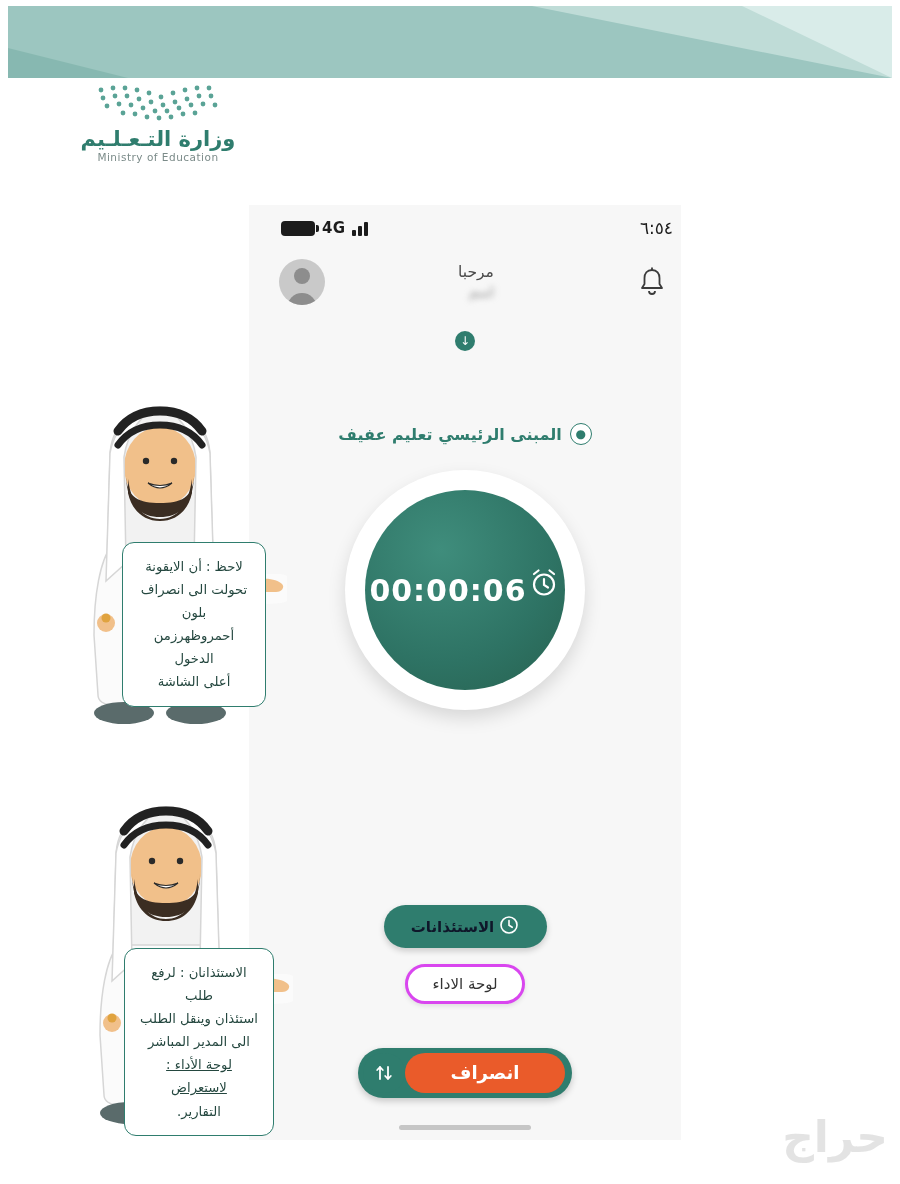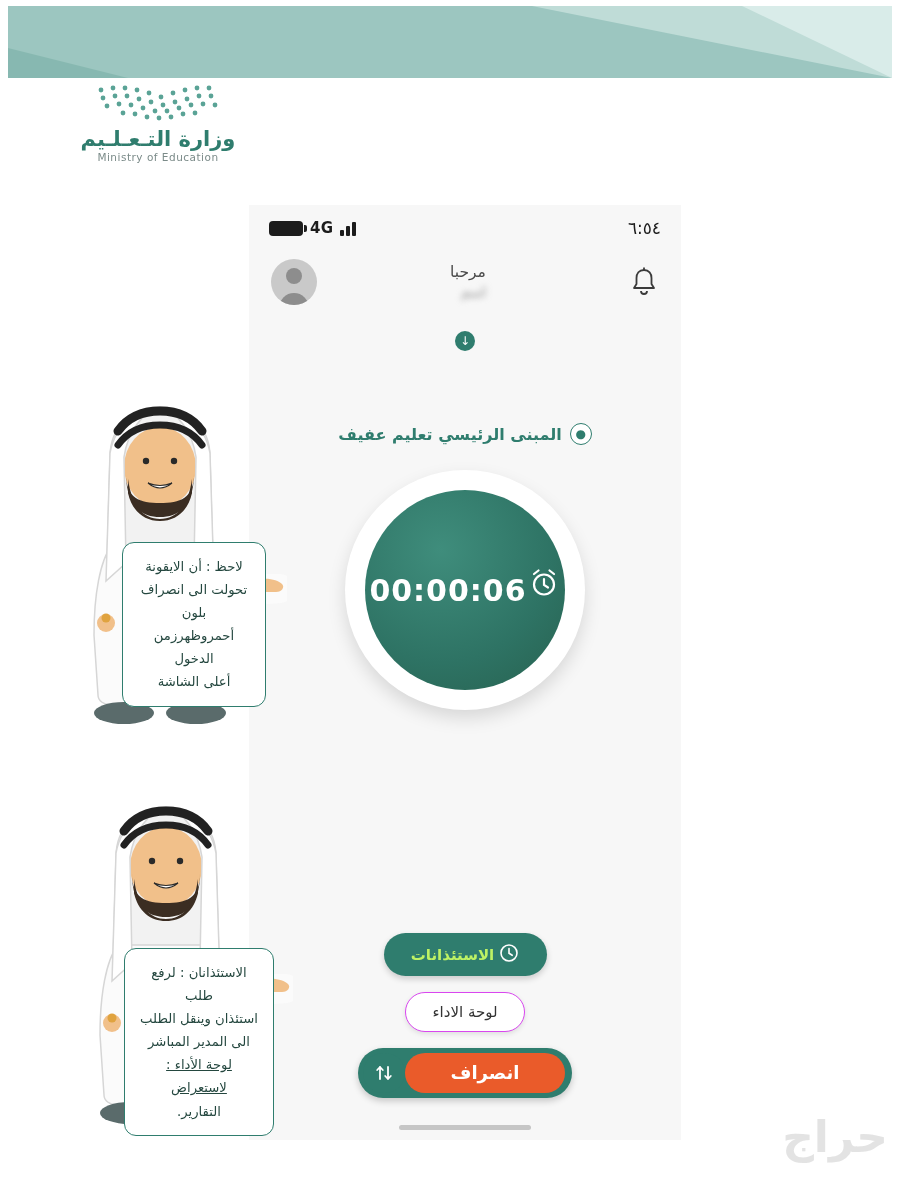--- a/index.html
+++ b/index.html
@@ -71,21 +71,21 @@
     position: absolute;
     left: 249px; top: 205px;
     width: 432px; height: 935px;
     background: #f7f7f7;
     overflow: hidden;
   }
   .phone-inner { position: relative; width: 100%; height: 100%; }
 
   
   .statusbar {
-    position: absolute; top: 8px; left: 0; width: 100%;
+    position: absolute; top: 8px; left: 12px; width: 100%;
     height: 30px;
     display: flex; align-items: center;
     direction: ltr;
     padding: 0 20px;
     color: #1c1c1c;
   }
   .sb-left { display: flex; align-items: center; gap: 7px; }
   .battery {
     width: 34px; height: 15px; border-radius: 4px;
     background: #1c1c1c;
@@ -99,21 +99,21 @@
   .net-label { font-size: 15px; font-weight: 600; letter-spacing: .3px; }
   .bars { display: flex; align-items: flex-end; gap: 2px; height: 16px; }
   .bars i { display: block; width: 4px; background: #1c1c1c; border-radius: 1px; }
   .bars i:nth-child(1) { height: 6px; }
   .bars i:nth-child(2) { height: 10px; }
   .bars i:nth-child(3) { height: 14px; }
   .sb-right { margin-left: auto; font-size: 17px; font-weight: 500; letter-spacing: .5px;}
 
   
   .header-row {
-    position: absolute; top: 46px; left: 0; width: 100%;
+    position: absolute; top: 46px; left: 8px; width: 100%;
     height: 62px;
     display: flex; align-items: center;
     padding: 0 22px;
     direction: rtl;
   }
   .avatar {
     width: 46px; height: 46px; border-radius: 50%;
     background: #c9c9c9;
     position: relative; overflow: hidden;
     flex: 0 0 auto;
@@ -208,44 +208,45 @@
   }
 
   
   .btn-stack {
     position: absolute; bottom: 42px; left: 0; width: 100%;
     display: flex; flex-direction: column; align-items: center;
     gap: 16px; direction: rtl;
   }
   .btn-excuses {
     width: 163px; height: 43px; border-radius: 22px;
-    background: #2f7d6e; color: #bef264;
+    background: #2f7d6e; color: #0f172a;
     display: flex; align-items: center; justify-content: center;
     gap: 5px; font-size: 15px; font-weight: 700;
     box-shadow: 0 3px 6px rgba(0,0,0,.18);
     cursor: pointer;
   }
   .btn-dash {
     width: 120px; height: 40px; border-radius: 22px;
     background: #ffffff; color: #333333;
-    border: 1px solid #d946ef;
+    border: 3px solid #d946ef;
     display: flex; align-items: center; justify-content: center;
     font-size: 15px;
     box-shadow: 0 2px 5px rgba(0,0,0,.10);
     cursor: pointer;
   }
   .btn-checkout {
     width: 214px; height: 50px; border-radius: 26px;
     background: #2f7d6e;
     display: flex; align-items: flex-start;
     padding: 5px;
     box-shadow: 0 3px 7px rgba(0,0,0,.2);
     cursor: pointer;
     position: relative;
     overflow: hidden;
+    margin-top: 28px;
   }
   .btn-checkout .co-label {
     flex: 1; text-align: center;
     background: #ea5b2a; color: #ffffff;
     font-size: 18px; font-weight: 700;
     height: 40px; line-height: 40px;
     border-radius: 20px;
     margin-right: 2px;
   }
   .btn-checkout .co-knob {

